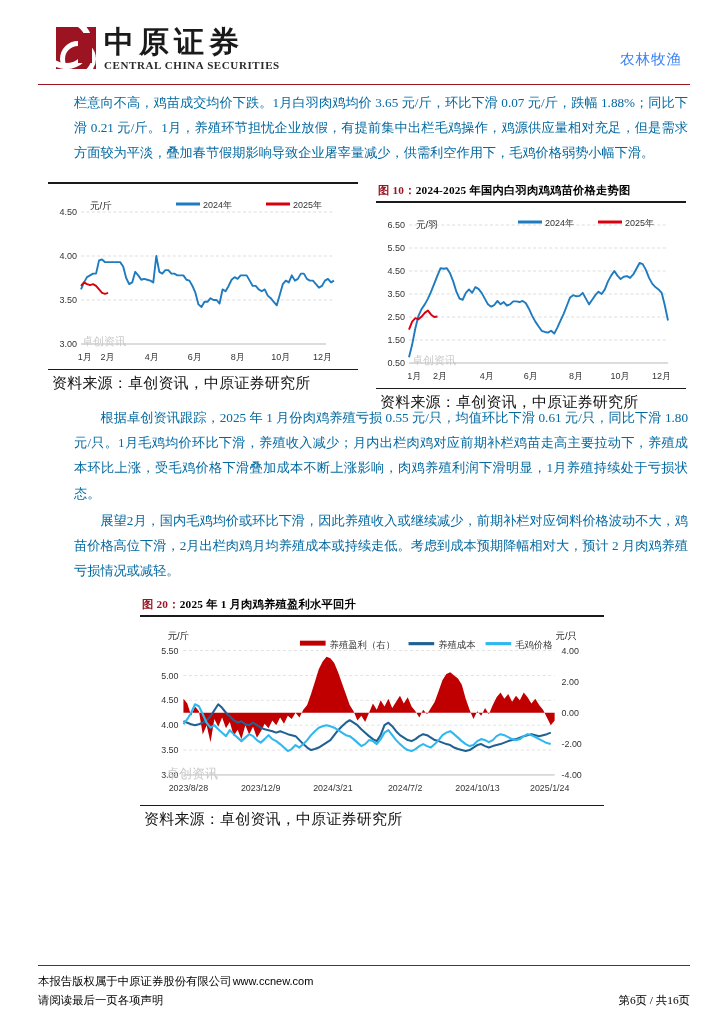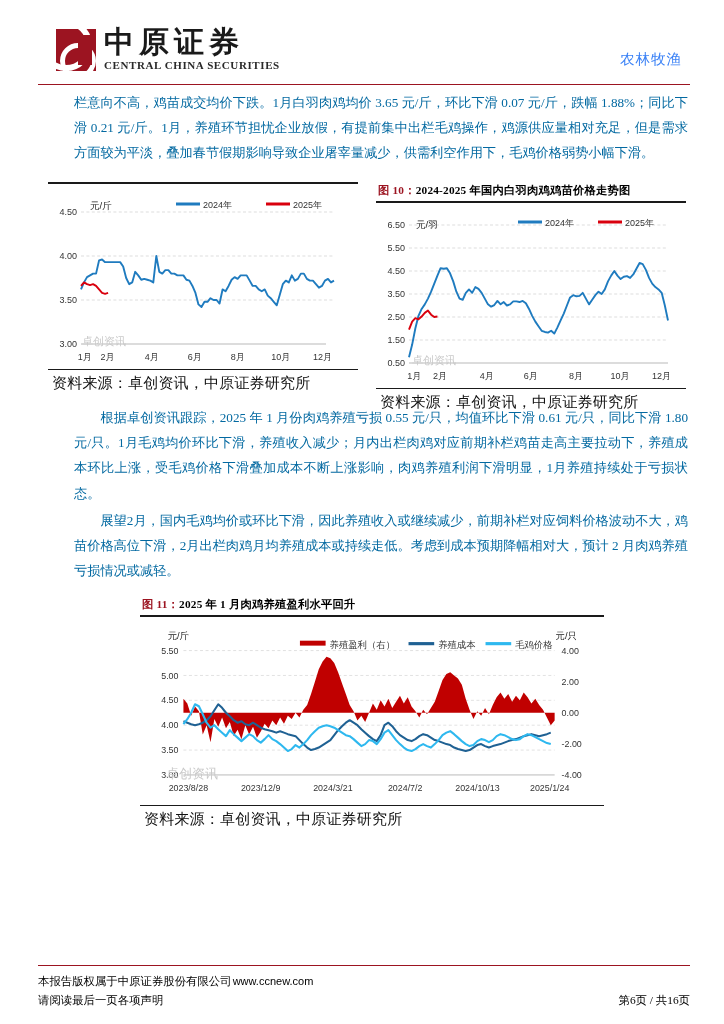--- a/index.html
+++ b/index.html
@@ -25,21 +25,21 @@
   
   .header {
     position: absolute;
     top: 22px; left: 38px; right: 34px;
     height: 62px;
   }
   .logo-wrap {
     position: absolute;
     left: 18px; top: 4px;
     display: flex;
-    align-items: flex-end;
+    align-items: center;
   }
   .logo-mark {
     width: 40px; height: 42px;
     position: relative;
     background: #9c1421;
     overflow: hidden;
     margin-right: 8px;
   }
   .logo-mark .swirl1 {
     position: absolute;
@@ -298,21 +298,21 @@
 
   <div class="content" style="top:405px;">
     <p class="para">根据卓创资讯跟踪，2025 年 1 月份肉鸡养殖亏损 0.55 元/只，均值环比下滑 0.61 元/只，同比下滑 1.80 元/只。1月毛鸡均价环比下滑，养殖收入减少；月内出栏肉鸡对应前期补栏鸡苗走高主要拉动下，养殖成本环比上涨，受毛鸡价格下滑叠加成本不断上涨影响，肉鸡养殖利润下滑明显，1月养殖持续处于亏损状态。</p>
   </div>
 
   <div class="content" style="top:508px;">
     <p class="para">展望2月，国内毛鸡均价或环比下滑，因此养殖收入或继续减少，前期补栏对应饲料价格波动不大，鸡苗价格高位下滑，2月出栏肉鸡月均养殖成本或持续走低。考虑到成本预期降幅相对大，预计 2 月肉鸡养殖亏损情况或减轻。</p>
   </div>
 
   <div class="fig-big" style="top:596px;">
-    <div class="fig-title"><span class="num">图 11：</span><span>2025 年 1 月肉鸡养殖盈利水平回升</span></div>
+    <div class="fig-title"><span class="num">图 20：</span><span>2025 年 1 月肉鸡养殖盈利水平回升</span></div>
     <div class="fig-frame">
       <svg class="chart-svg" viewBox="0 0 470 190" preserveAspectRatio="none">
         <g id="f11-grid">
             <line x1="44" y1="134.8" x2="420" y2="134.8" stroke="#d3d3d3" stroke-width="0.7" stroke-dasharray="3,2.6"></line>
             <line x1="44" y1="109.6" x2="420" y2="109.6" stroke="#d3d3d3" stroke-width="0.7" stroke-dasharray="3,2.6"></line>
             <line x1="44" y1="84.4" x2="420" y2="84.4" stroke="#d3d3d3" stroke-width="0.7" stroke-dasharray="3,2.6"></line>
             <line x1="44" y1="59.19999999999999" x2="420" y2="59.19999999999999" stroke="#d3d3d3" stroke-width="0.7" stroke-dasharray="3,2.6"></line>
             <line x1="44" y1="34" x2="420" y2="34" stroke="#d3d3d3" stroke-width="0.7" stroke-dasharray="3,2.6"></line>
           </g>
         <g id="f11-yticks">

